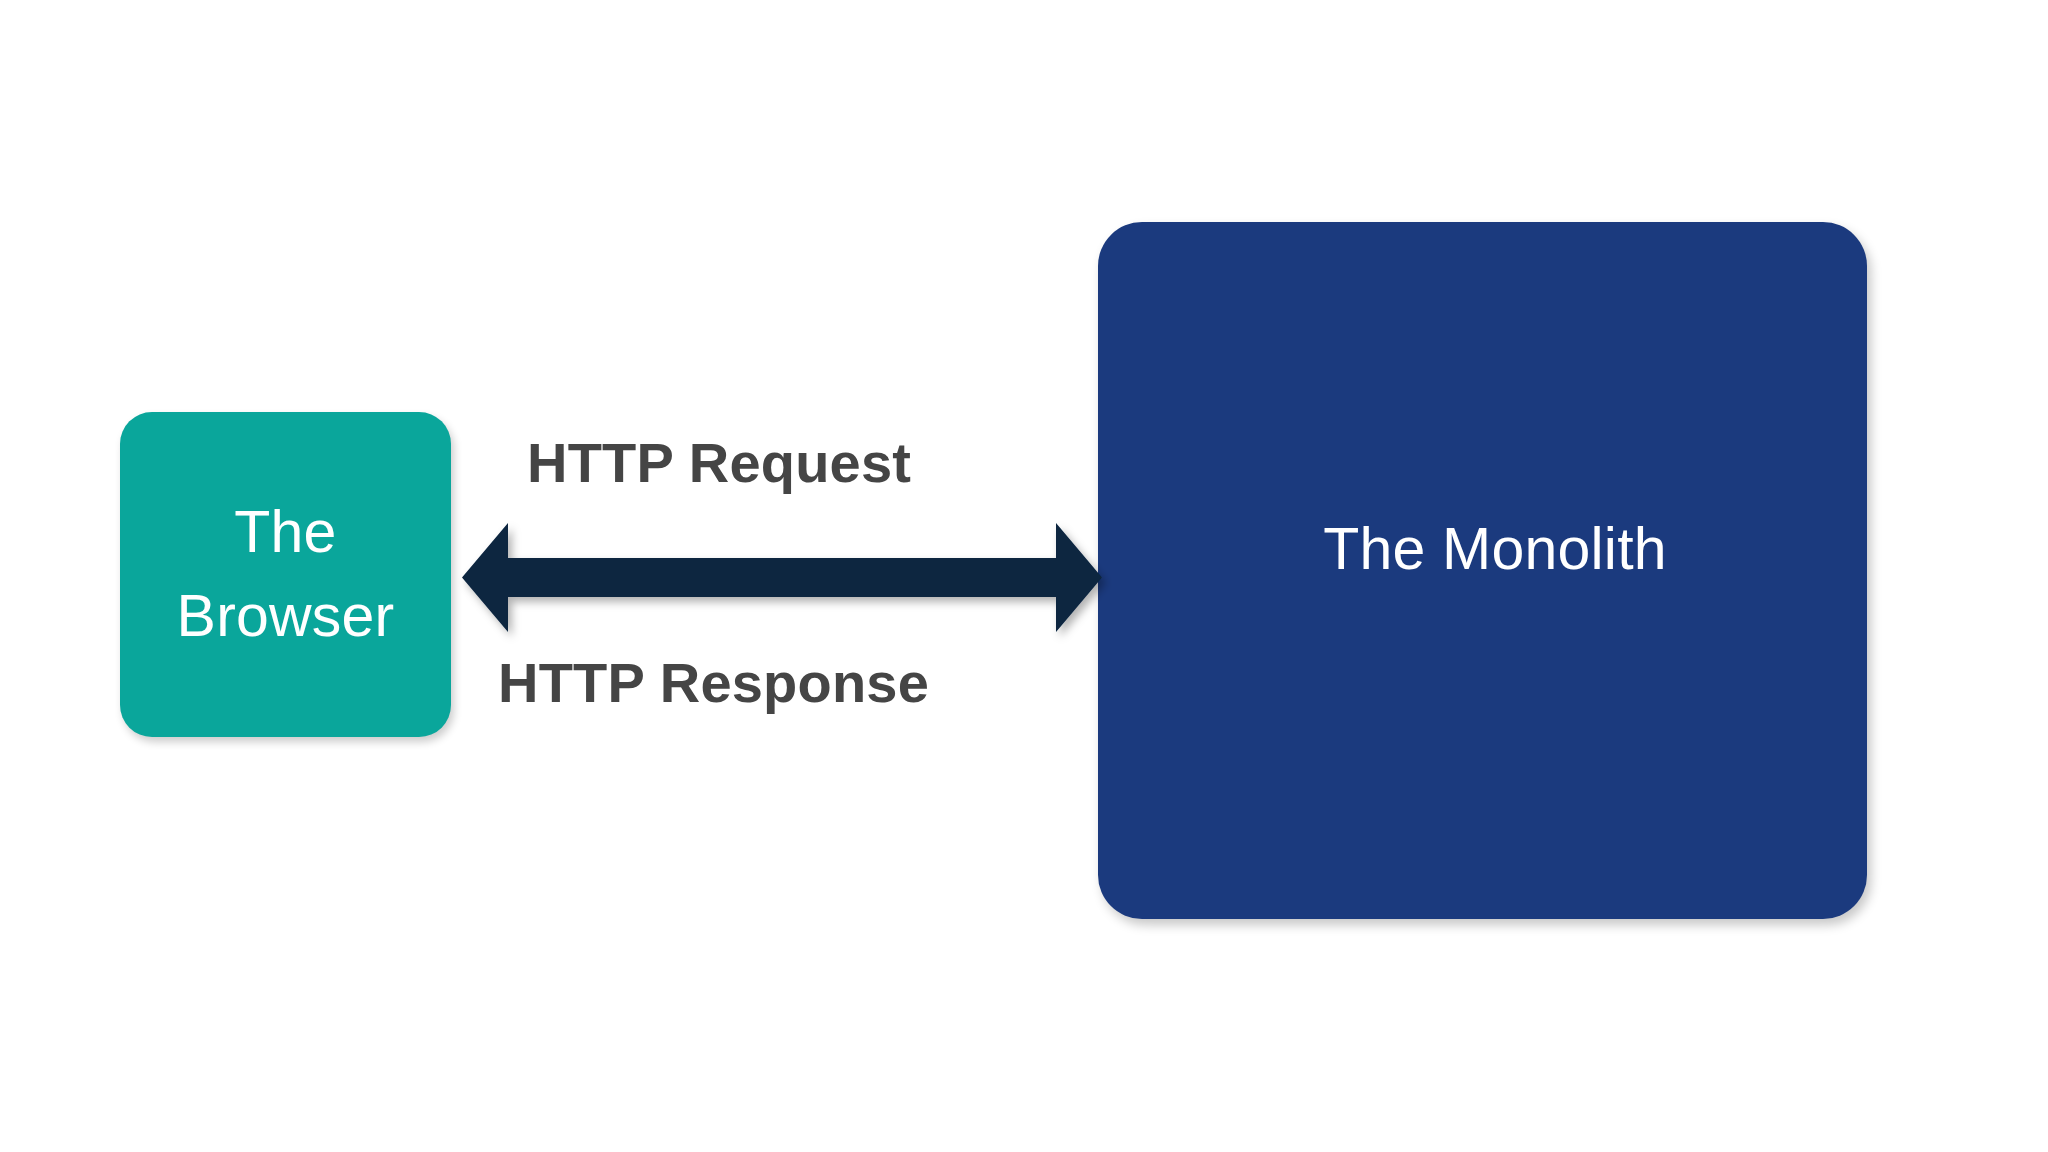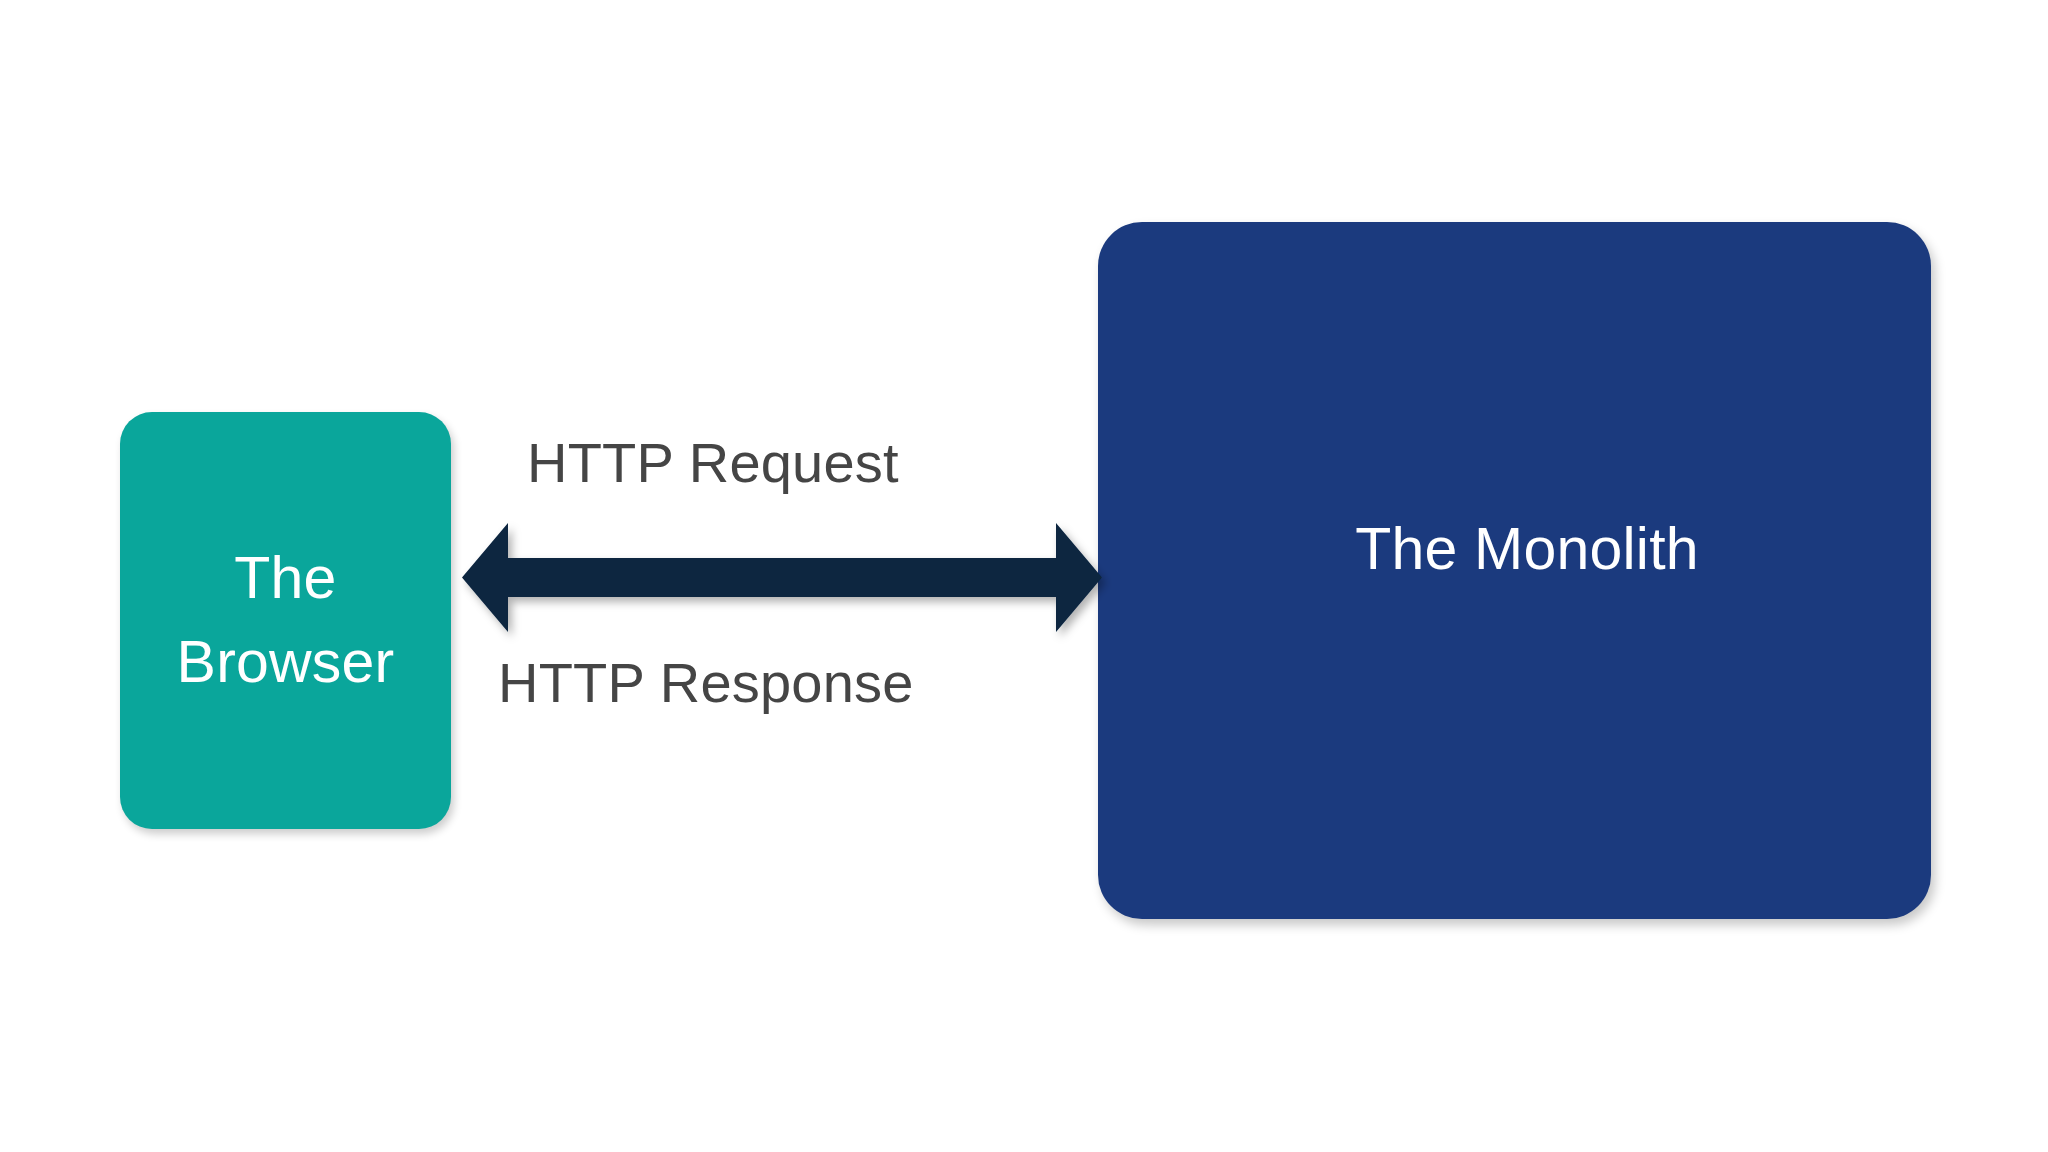--- a/index.html
+++ b/index.html
@@ -29,38 +29,38 @@
     justify-content: center;
     text-align: center;
     color: #ffffff;
     box-sizing: border-box;
   }
 
   #browser-node {
     left: 120px;
     top: 412px;
     width: 331px;
-    height: 417px;
+    height: 325px;
     background: #0aa69b;
     border-radius: 32px;
     box-shadow: 3px 5px 9px rgba(0, 0, 0, 0.20);
   }
 
   #browser-node .node-label {
     font-size: 59px;
     line-height: 1.42;
     font-weight: 400;
     letter-spacing: 0.2px;
     padding: 0 4px;
   }
 
   #monolith-node {
     left: 1098px;
     top: 222px;
-    width: 833px;
+    width: 769px;
     height: 697px;
     background: #1b3a7e;
     border-radius: 44px;
     box-shadow: 4px 6px 11px rgba(0, 0, 0, 0.22);
     align-items: flex-start;
     padding-left: 25px;
   }
 
   #monolith-node .node-label {
     font-size: 59px;
@@ -78,21 +78,21 @@
     width: 660px;
     height: 145px;
   }
 
   
   .edge-label {
     position: absolute;
     color: #454545;
     font-size: 56px;
     line-height: 1;
-    font-weight: 400;
+    font-weight: 700;
     letter-spacing: 0.2px;
     white-space: nowrap;
   }
 
   #label-request {
     left: 527px;
     top: 435px;
   }
 
   #label-response {

